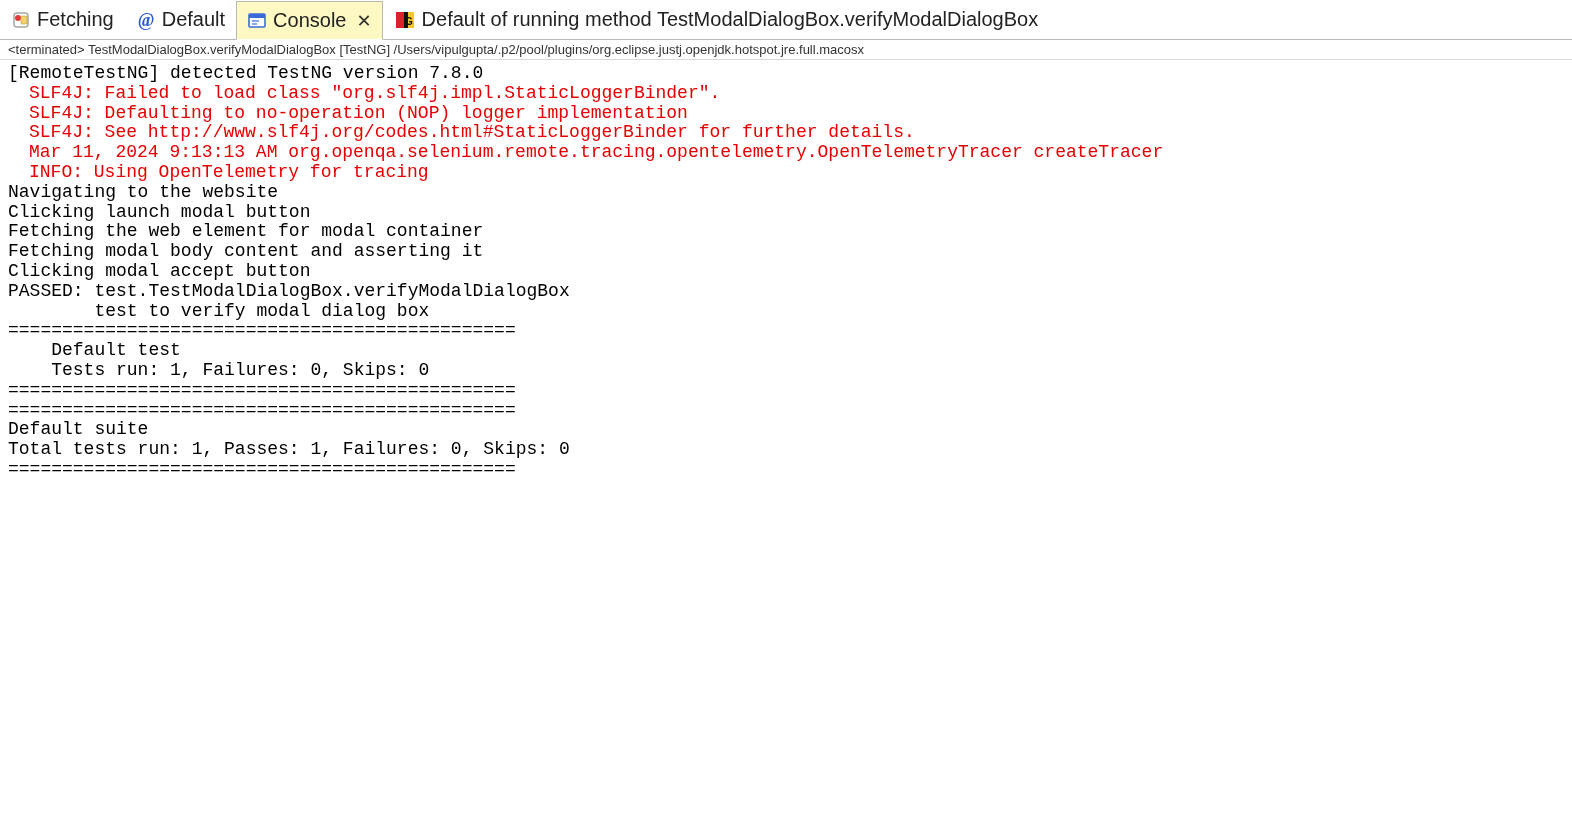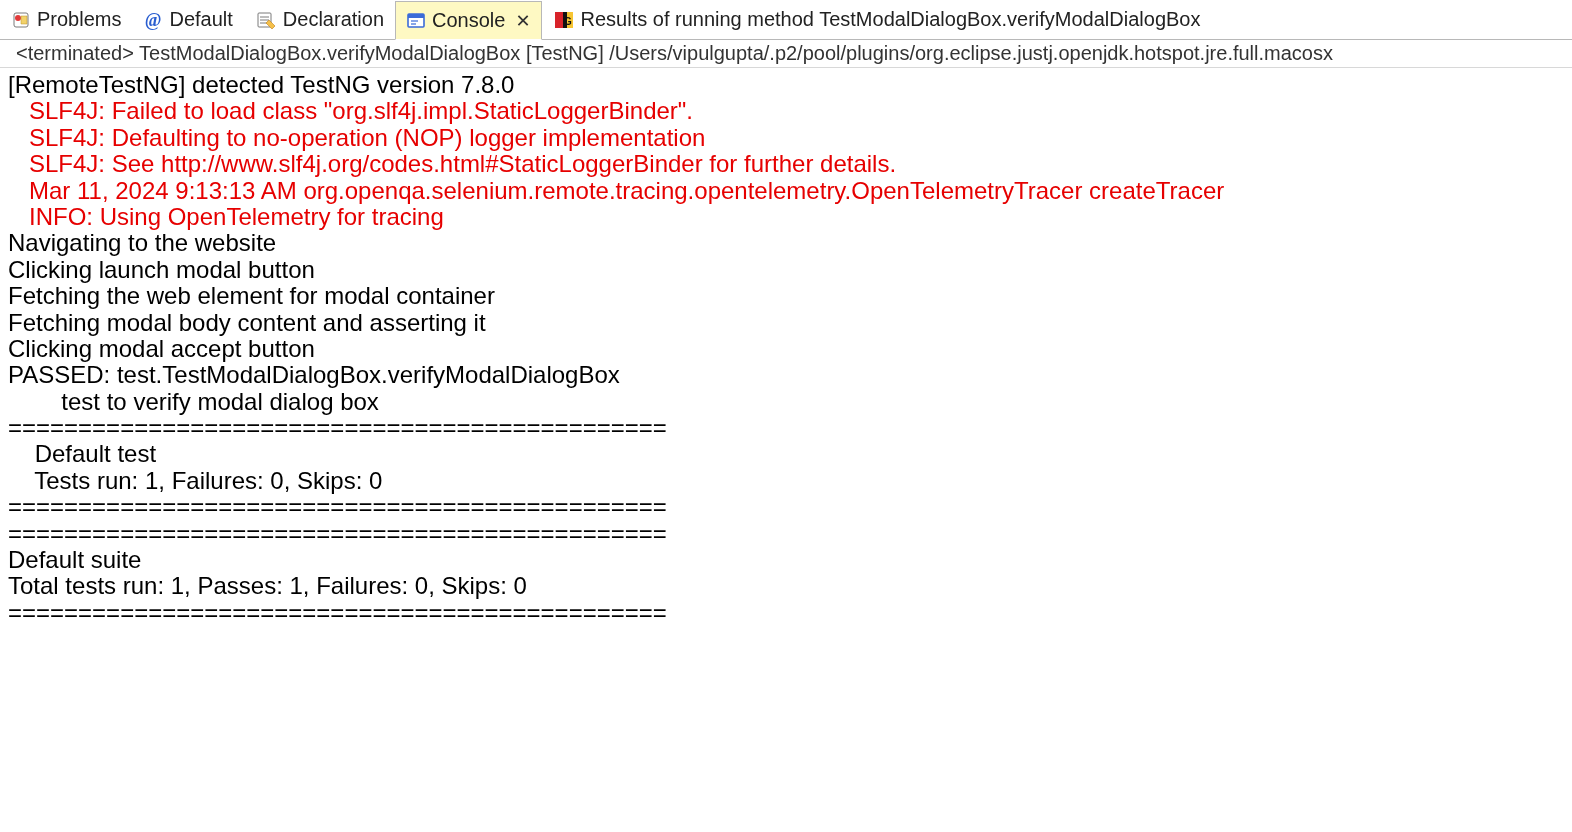--- a/index.html
+++ b/index.html
@@ -36,74 +36,62 @@
       position: relative;
       top: 1px;
     }
     .tab .close {
       font-size: 18px;
       color: #333;
       margin-left: 4px;
     }
     .icon-svg { display: block; }
     .status-line {
-      padding: 2px 16px;
-      font-size: 20px;
+      padding: 2px 8px;
+      font-size: 13px;
       color: #333;
       white-space: nowrap;
       overflow: hidden;
       border-bottom: 1px solid #d8d8d8;
     }
     .console {
       padding: 4px 8px;
-      font-family: Liberation Sans, sans-serif;
-      font-size: 24px;
+      font-family: Liberation Mono, monospace;
+      font-size: 18px;
       line-height: 1.1;
       white-space: pre;
       overflow: hidden;
       color: #000;
     }
     .console .err { color: #e60000; margin-left: 21px; }
   </style>
 </head>
 <body>
 
 <div class="tab-bar">
   <div class="tab">
     <span>
       <svg class="icon-svg" width="20" height="20" viewBox="0 0 20 20">
         <rect x="3" y="3" width="14" height="14" rx="2" fill="#fff" stroke="#7a7a7a" stroke-width="1"></rect>
         <circle cx="7" cy="8" r="3" fill="#e23a3a"></circle>
         <path d="M10 6 L16 6 L16 14 L10 14 Z" fill="#f2d26a" stroke="#b9932a" stroke-width="0.5"></path>
       </svg>
     </span>
-    <span>Problems</span>
+    <span>Fetching</span>
   </div>
 
   <div class="tab">
     <span>
       <svg class="icon-svg" width="20" height="20" viewBox="0 0 20 20">
         <text x="10" y="16" text-anchor="middle" font-family="serif" font-weight="bold" font-size="18" fill="#2a5ed0">@</text>
       </svg>
     </span>
     <span>Default</span>
   </div>
 
-  <div class="tab">
-    <span>
-      <svg class="icon-svg" width="22" height="20" viewBox="0 0 22 20">
-        <rect x="3" y="3" width="13" height="14" rx="1" fill="#fff" stroke="#7a7a7a" stroke-width="1"></rect>
-        <line x1="5" y1="7" x2="14" y2="7" stroke="#7a7a7a" stroke-width="1"></line>
-        <line x1="5" y1="10" x2="14" y2="10" stroke="#7a7a7a" stroke-width="1"></line>
-        <line x1="5" y1="13" x2="12" y2="13" stroke="#7a7a7a" stroke-width="1"></line>
-        <path d="M14 10 L20 16 L17 19 L11 13 Z" fill="#f5c04a" stroke="#c07f1b" stroke-width="0.6"></path>
-      </svg>
-    </span>
-    <span>Declaration</span>
-  </div>
 
   <div class="tab active">
     <span>
       <svg class="icon-svg" width="20" height="20" viewBox="0 0 20 20">
         <rect x="2" y="3" width="16" height="13" rx="1" fill="#fff" stroke="#3b6bd8" stroke-width="1.6"></rect>
         <rect x="2" y="3" width="16" height="4" fill="#3b6bd8"></rect>
         <line x1="5" y1="10" x2="12" y2="10" stroke="#3b6bd8" stroke-width="1.2"></line>
         <line x1="5" y1="13" x2="10" y2="13" stroke="#3b6bd8" stroke-width="1.2"></line>
       </svg>
     </span>
@@ -113,19 +101,19 @@
 
   <div class="tab">
     <span>
       <svg class="icon-svg" width="22" height="20" viewBox="0 0 22 20">
         <rect x="2" y="2" width="8" height="16" fill="#d8232a"></rect>
         <rect x="10" y="2" width="4" height="16" fill="#111"></rect>
         <rect x="14" y="2" width="6" height="16" fill="#f7c531"></rect>
         <text x="15" y="15" text-anchor="middle" font-family="sans-serif" font-weight="bold" font-size="10" fill="#111">G</text>
       </svg>
     </span>
-    <span>Results of running method TestModalDialogBox.verifyModalDialogBox</span>
+    <span>Default of running method TestModalDialogBox.verifyModalDialogBox</span>
   </div>
 </div>
 
 <div class="status-line">&lt;terminated&gt; TestModalDialogBox.verifyModalDialogBox [TestNG] /Users/vipulgupta/.p2/pool/plugins/org.eclipse.justj.openjdk.hotspot.jre.full.macosx</div>
 
 <div class="console" id="console-output"><div>[RemoteTestNG] detected TestNG version 7.8.0</div><div class="err">SLF4J: Failed to load class "org.slf4j.impl.StaticLoggerBinder".</div><div class="err">SLF4J: Defaulting to no-operation (NOP) logger implementation</div><div class="err">SLF4J: See http://www.slf4j.org/codes.html#StaticLoggerBinder for further details.</div><div class="err">Mar 11, 2024 9:13:13 AM org.openqa.selenium.remote.tracing.opentelemetry.OpenTelemetryTracer createTracer</div><div class="err">INFO: Using OpenTelemetry for tracing</div><div>Navigating to the website</div><div>Clicking launch modal button</div><div>Fetching the web element for modal container</div><div>Fetching modal body content and asserting it</div><div>Clicking modal accept button</div><div>PASSED: test.TestModalDialogBox.verifyModalDialogBox</div><div>        test to verify modal dialog box</div><div></div><div>===============================================</div><div>    Default test</div><div>    Tests run: 1, Failures: 0, Skips: 0</div><div>===============================================</div><div></div><div></div><div>===============================================</div><div>Default suite</div><div>Total tests run: 1, Passes: 1, Failures: 0, Skips: 0</div><div>===============================================</div></div>
 
 </body></html>

